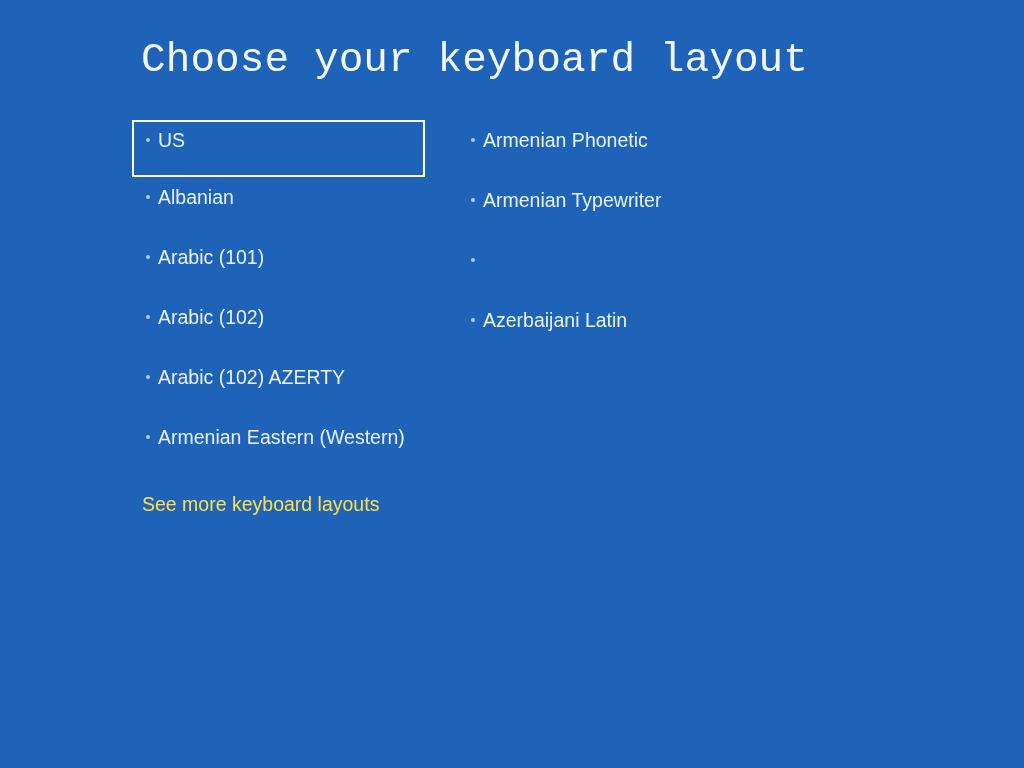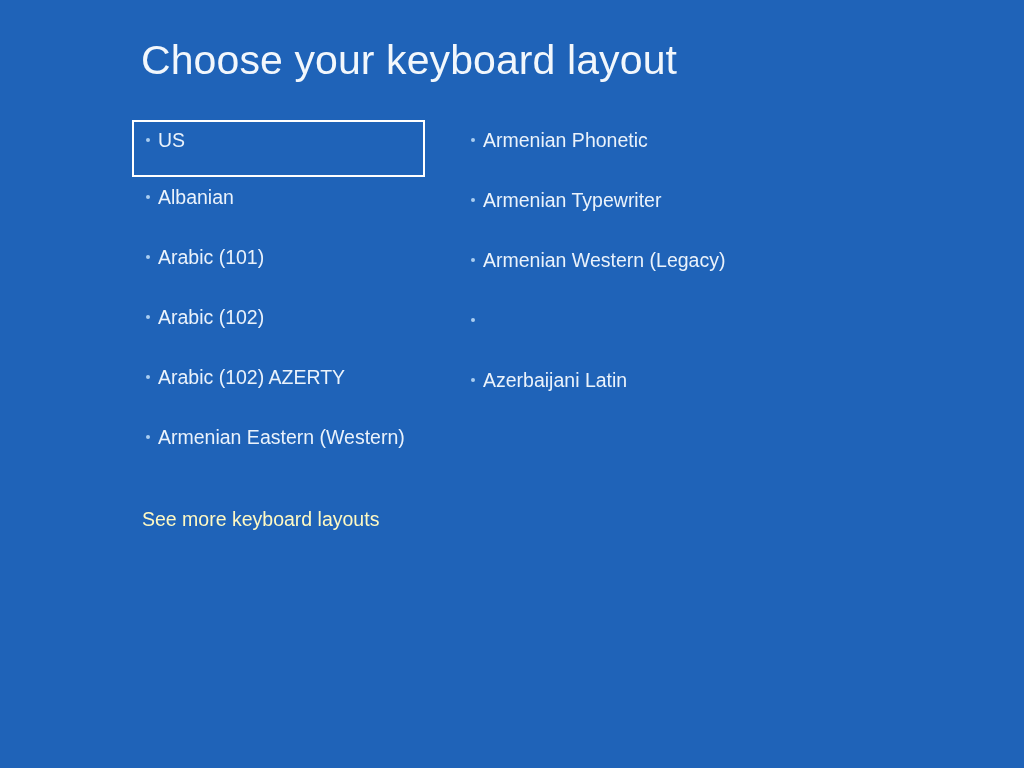--- a/index.html
+++ b/index.html
@@ -26,20 +26,21 @@
   #page-title {
     position: absolute;
     left: 141px;
     top: 38px;
     font-size: 41px;
     font-weight: 300;
     letter-spacing: 0.1px;
     color: #f2f7fc;
     white-space: nowrap;
     line-height: 1.1;
+    font-family: Liberation Mono, monospace;
   }
 
   
   #layout-columns {
     position: absolute;
     left: 0;
     top: 0;
     width: 1024px;
     height: 768px;
     padding-left: 43px;
@@ -98,25 +99,24 @@
   }
   .layout-item.selected .bullet { margin-left: 9px; }
 
   
   #see-more-link {
     position: absolute;
     left: 142px;
     top: 493px;
     font-size: 19.5px;
     font-weight: 300;
-    color: #fef9c3;
+    color: #fde047;
     line-height: 22px;
     white-space: nowrap;
     cursor: pointer;
-    margin-top: 15px;
   }
 </style>
 </head>
 <body>
 
 <div id="screen">
 
   <div id="page-title">Choose your keyboard layout</div>
 
   <div id="layout-columns">
@@ -150,24 +150,20 @@
         <div class="layout-item">
           <span class="bullet"></span>
           <span class="label">Armenian Phonetic</span>
         </div>
         <div class="layout-item">
           <span class="bullet"></span>
           <span class="label">Armenian Typewriter</span>
         </div>
         <div class="layout-item">
           <span class="bullet"></span>
-          <span class="label">Armenian Western (Legacy)</span>
-        </div>
-        <div class="layout-item">
-          <span class="bullet"></span>
         </div>
         <div class="layout-item">
           <span class="bullet"></span>
           <span class="label">Azerbaijani Latin</span>
         </div>
       </div>
   </div>
 
   <div id="see-more-link">See more keyboard layouts</div>
 

